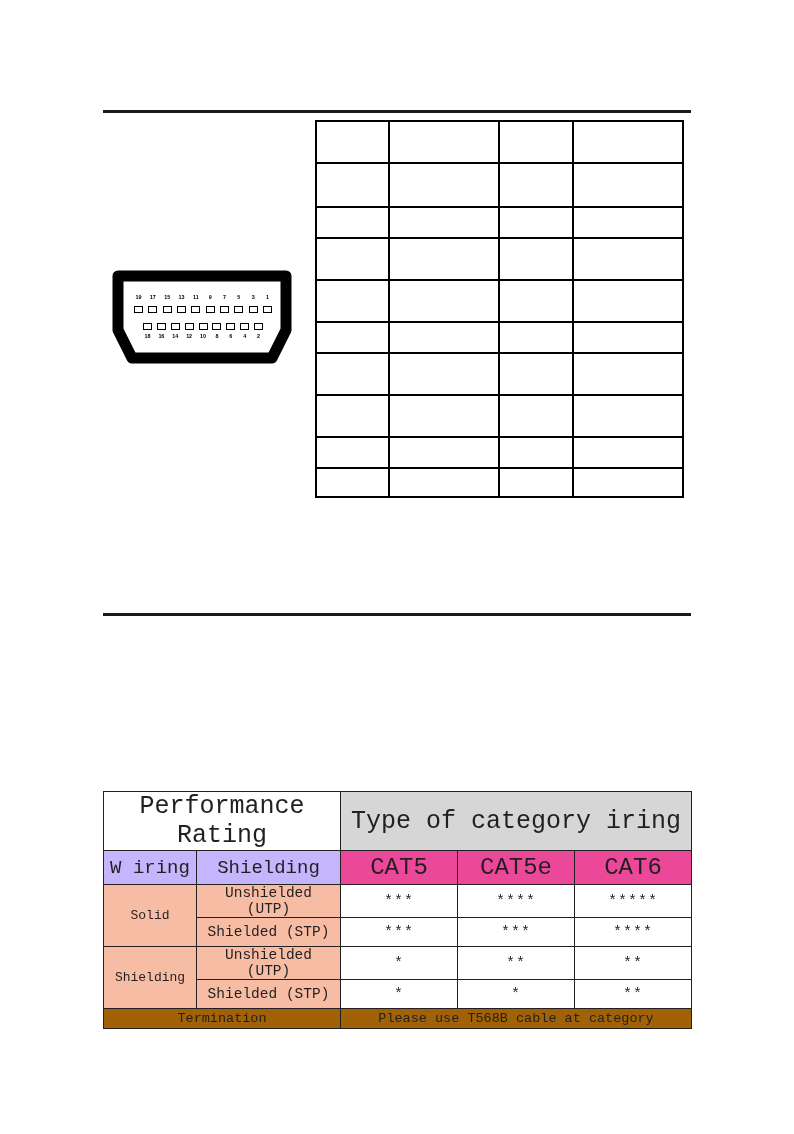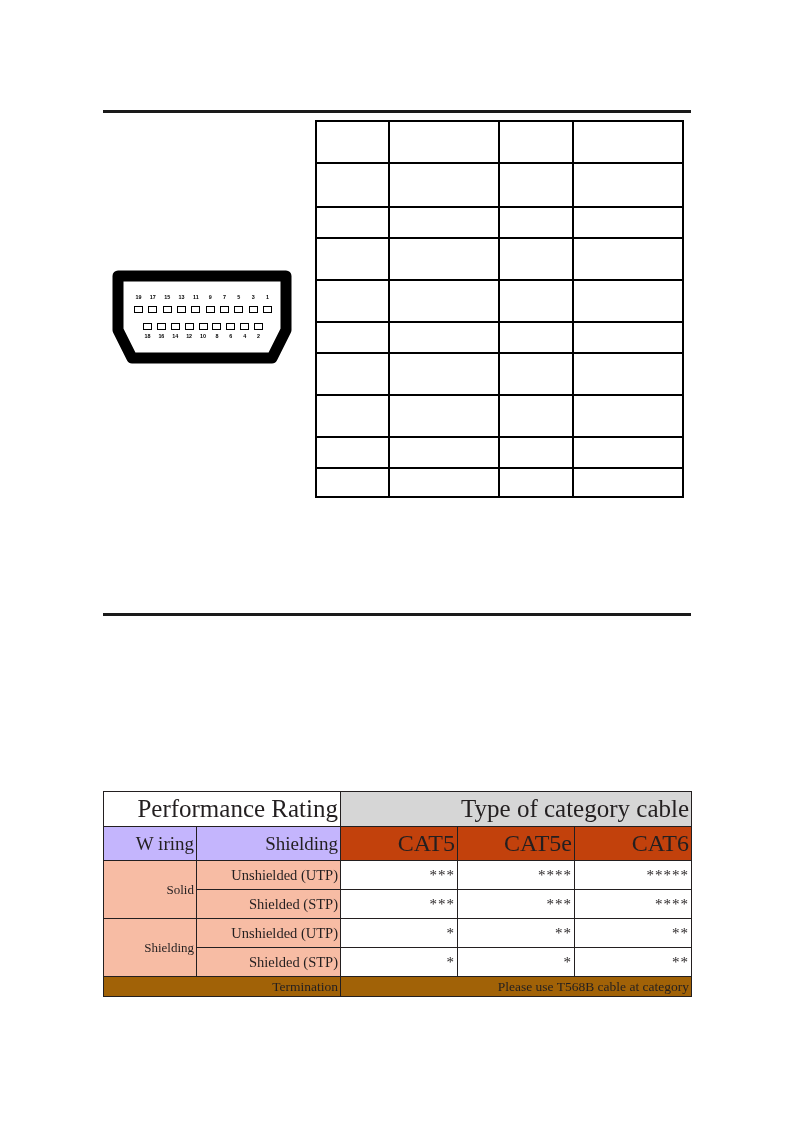--- a/index.html
+++ b/index.html
@@ -115,24 +115,24 @@
   #perf-table {
     position: absolute;
     left: 103px;
     top: 791px;
     width: 588px;
     border-collapse: collapse;
     table-layout: fixed;
   }
   #perf-table td {
     border: 1.6px solid #231f20;
-    text-align: right;
+    text-align: center;
     vertical-align: middle;
     padding: 0 2px;
-    font-family: Liberation Serif, serif;
+    font-family: Liberation Mono, monospace;
     color: #231f20;
   }
   #perf-table col.w-wiring    { width: 93px; }
   #perf-table col.w-shielding { width: 144px; }
   #perf-table col.w-cat       { width: 117px; }
 
   .cell-perf-title {
     background: #ffffff;
     font-size: 25px;
     height: 34px;
@@ -141,21 +141,21 @@
     background: #d6d6d6;
     font-size: 25px;
     height: 34px;
   }
   .cell-subhead-salmon {
     background: #c4b5fd;
     font-size: 19px;
     height: 33px;
   }
   .cell-subhead-gray {
-    background: #c2410c;
+    background: #ec4899;
     font-size: 24px;
     height: 33px;
   }
   .cell-wiring {
     background: #f7bca4;
     font-size: 13px;
     margin-left: 20px;
   }
   .cell-shielding {
     background: #f7bca4;
@@ -318,21 +318,21 @@
   <colgroup>
     <col class="w-wiring">
       <col class="w-shielding">
     <col class="w-cat">
       <col class="w-cat">
       <col class="w-cat">
   </colgroup>
   <tbody>
     <tr>
       <td class="cell-perf-title" colspan="2">Performance Rating</td>
-      <td class="cell-type-title" colspan="3">Type of category cable</td>
+      <td class="cell-type-title" colspan="3">Type of category iring</td>
     </tr>
     <tr>
       <td class="cell-subhead-salmon">W iring</td>
       <td class="cell-subhead-salmon">Shielding</td>
       <td class="cell-subhead-gray">CAT5</td>
       <td class="cell-subhead-gray">CAT5e</td>
       <td class="cell-subhead-gray">CAT6</td>
     </tr>
 
     <tr>

